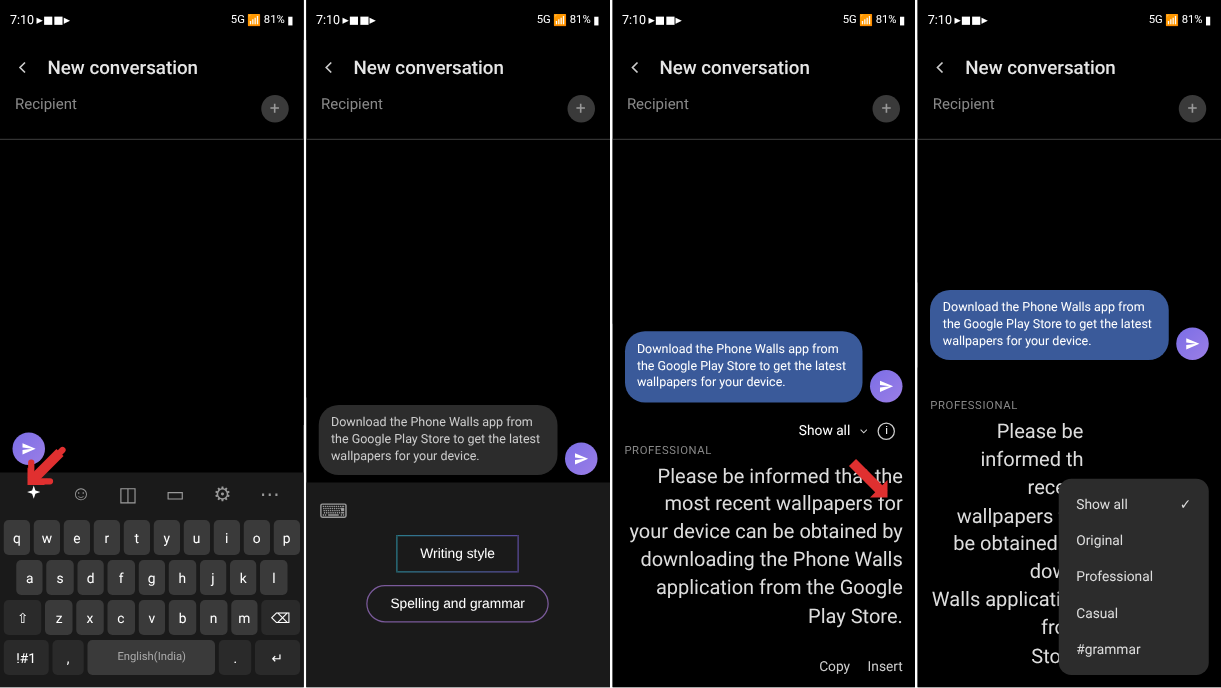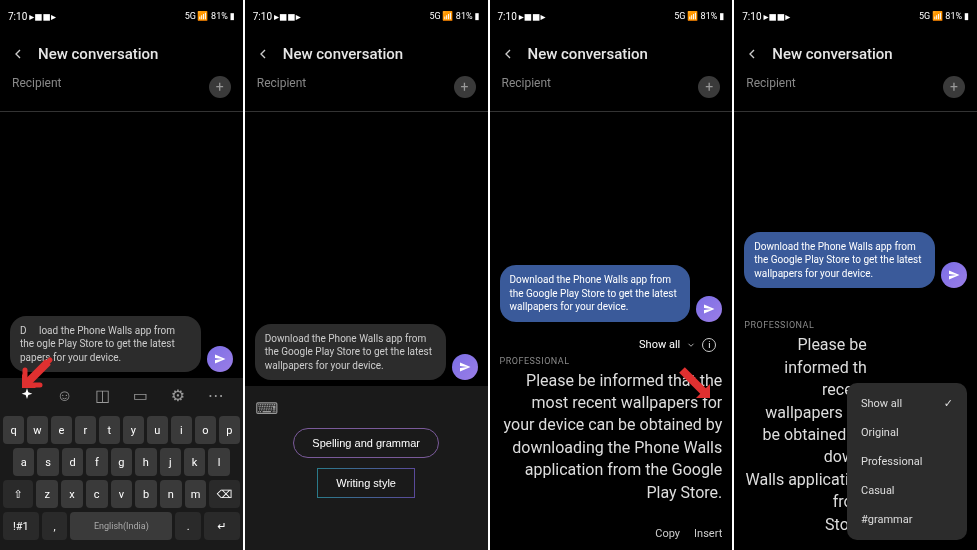--- a/index.html
+++ b/index.html
@@ -70,21 +70,20 @@
           <path d="M15 18l-6-6 6-6"></path>
         </svg>
       <span class="header-title">New conversation</span>
     </div>
     <div class="recipient-row">
       <span class="recipient-label">Recipient</span>
       <div class="add-btn">+</div>
     </div>
     <div class="mid-area"></div>
     <div class="msg-row">
-      <div class="msg-bubble">D&nbsp;&nbsp;&nbsp;&nbsp;&nbsp;<span>load the Phone Walls app from the ogle Play Store to get the latest papers for your device.</span></div>
       <div class="send-btn">
         <svg width="12" height="12" viewBox="0 0 24 24" fill="#fff">
             <path d="M2 21l21-9L2 3v7l15 2-15 2v7z"></path>
           </svg>
       </div>
     </div>
     <div class="keyboard-toolbar">
       <div class="toolbar-icon ai-icon">
         <svg width="16" height="16" viewBox="0 0 24 24" fill="#fff">
             <path d="M12 2l2 6 6 2-6 2-2 6-2-6-6-2 6-2z"></path>
@@ -170,22 +169,22 @@
       <div class="send-btn">
         <svg width="12" height="12" viewBox="0 0 24 24" fill="#fff">
             <path d="M2 21l21-9L2 3v7l15 2-15 2v7z"></path>
           </svg>
       </div>
     </div>
     <div class="suggestion-panel">
       <div class="suggestion-toolbar">
         <div class="toolbar-icon">⌨</div>
       </div>
+      <button class="suggestion-btn style">Writing style</button>
       <button class="suggestion-btn grammar">Spelling and grammar</button>
-      <button class="suggestion-btn style">Writing style</button>
       <div style="height:30px"></div>
     </div>
   </div>
 
   <div class="phone">
     <div class="status-bar">
       <div class="status-left">
           <span>7:10</span>
           <span>▸◼◼▸</span>
         </div>

